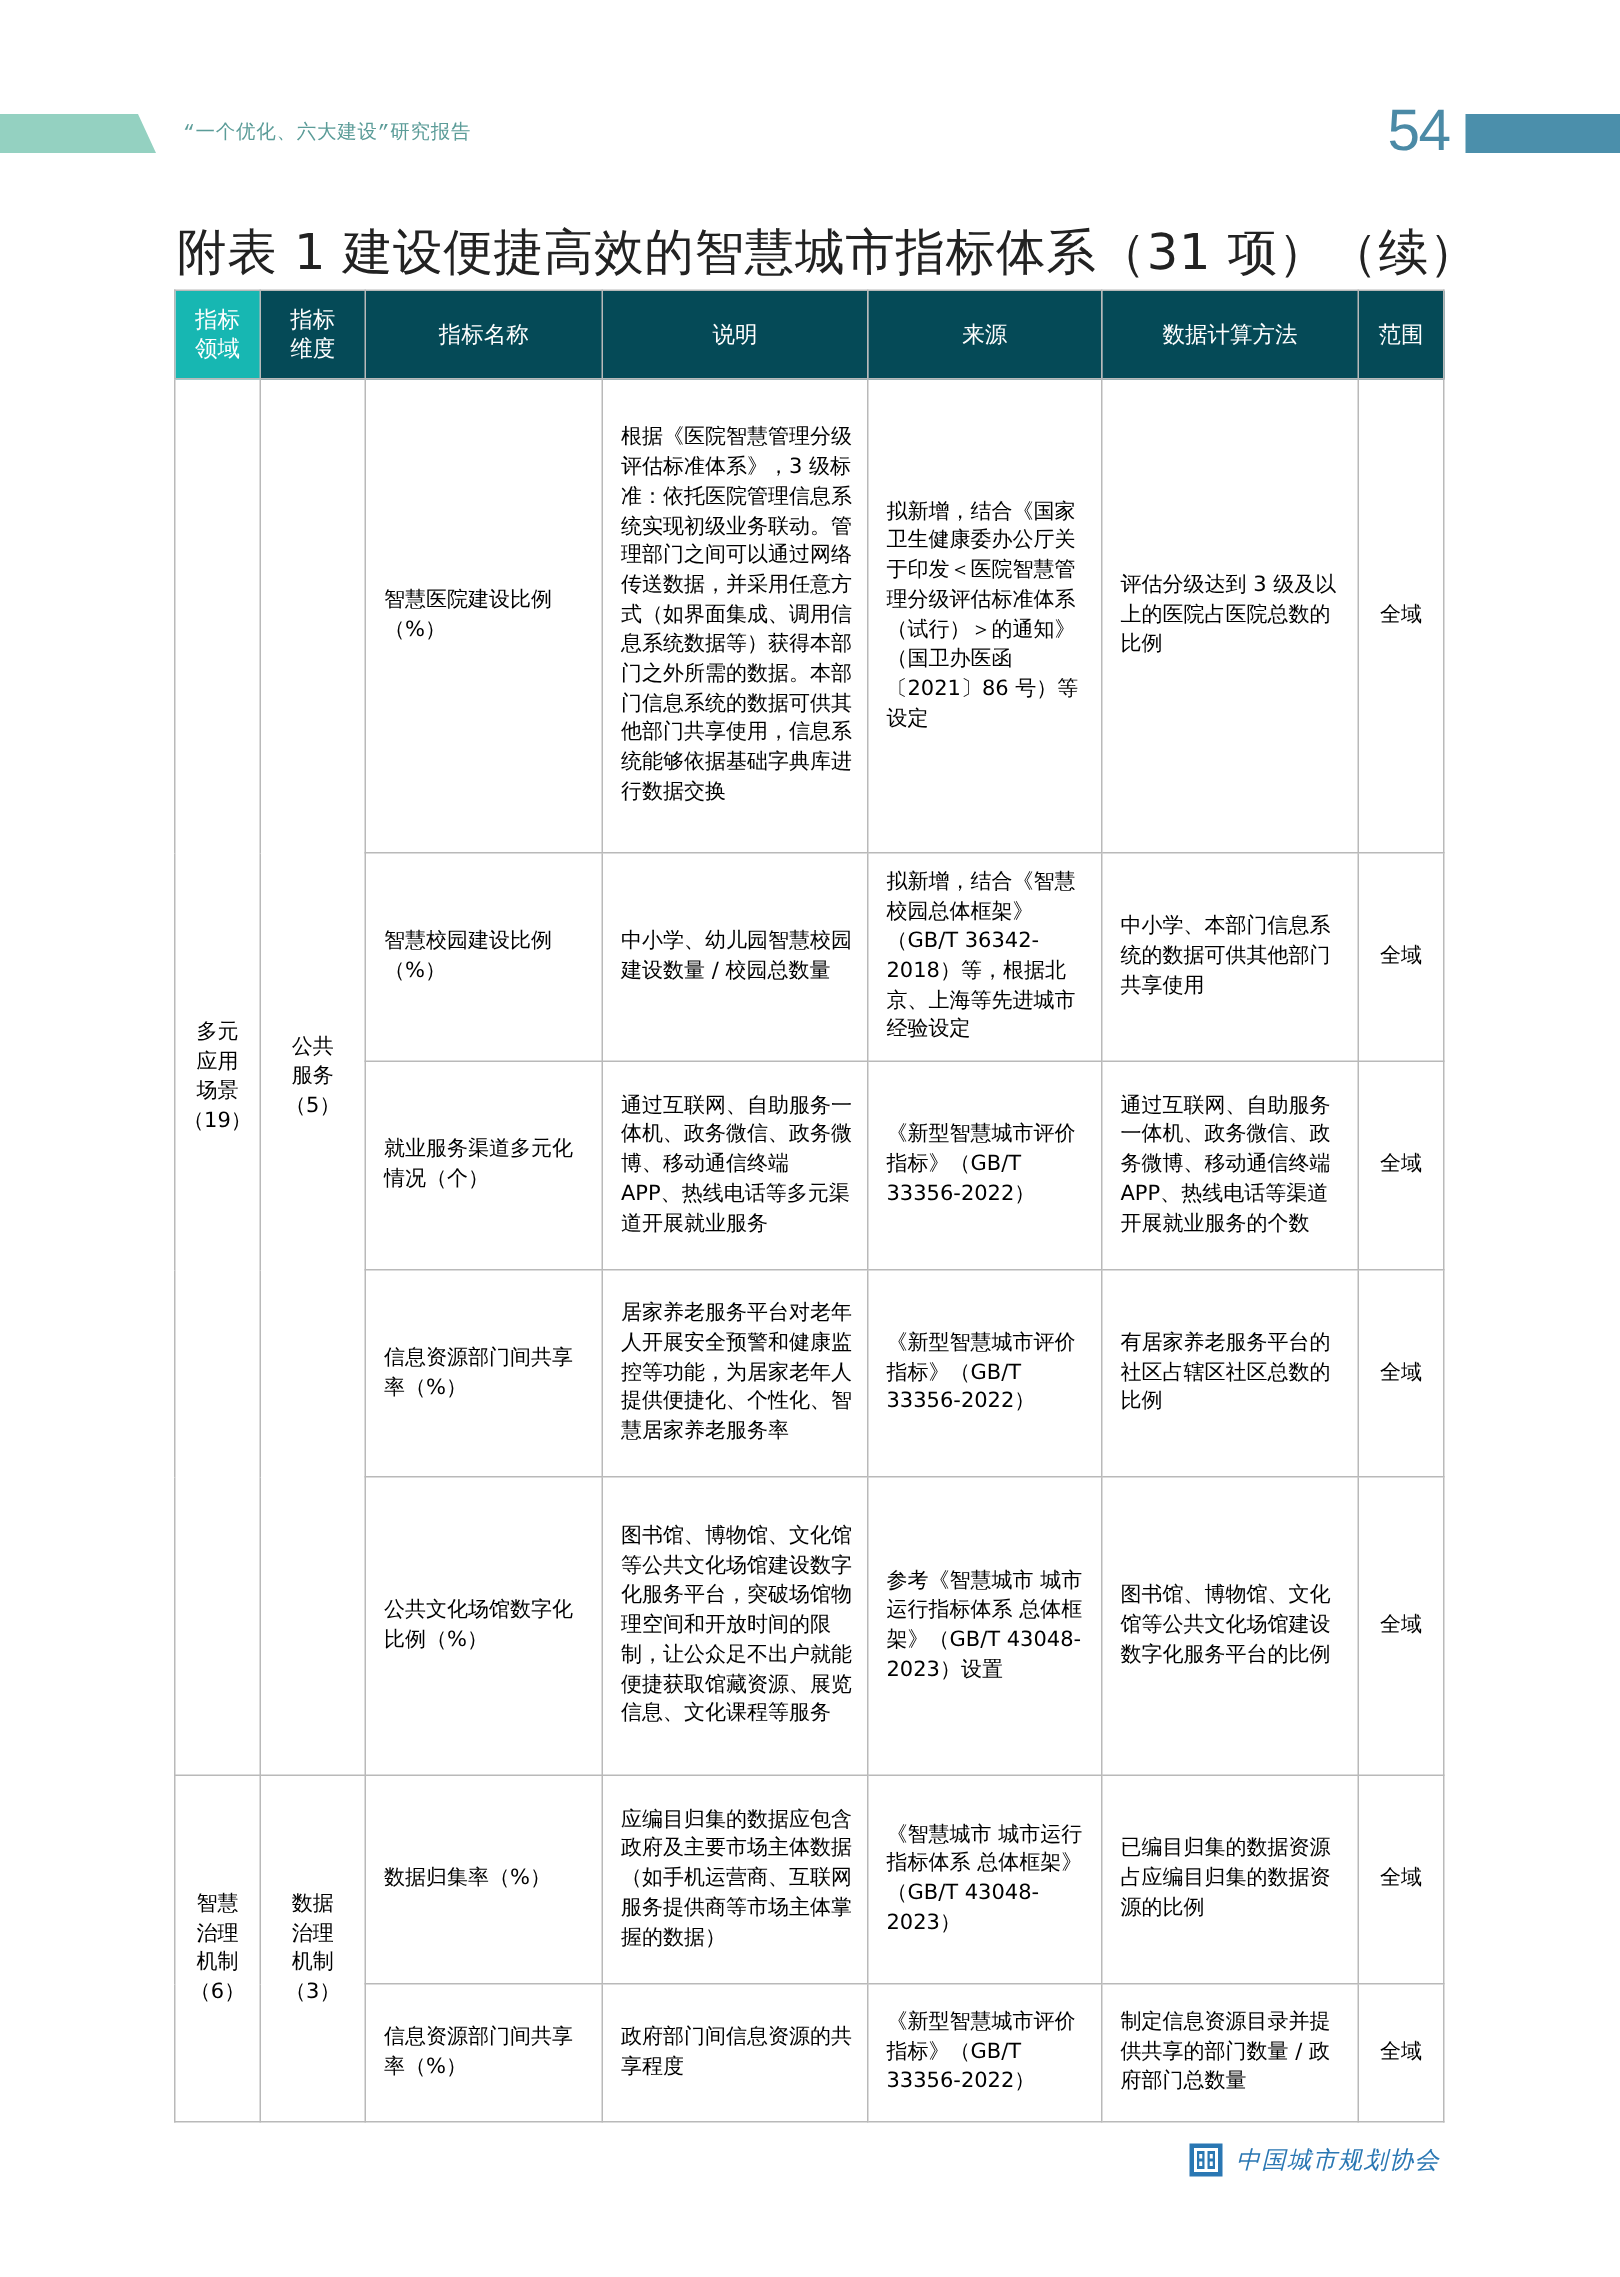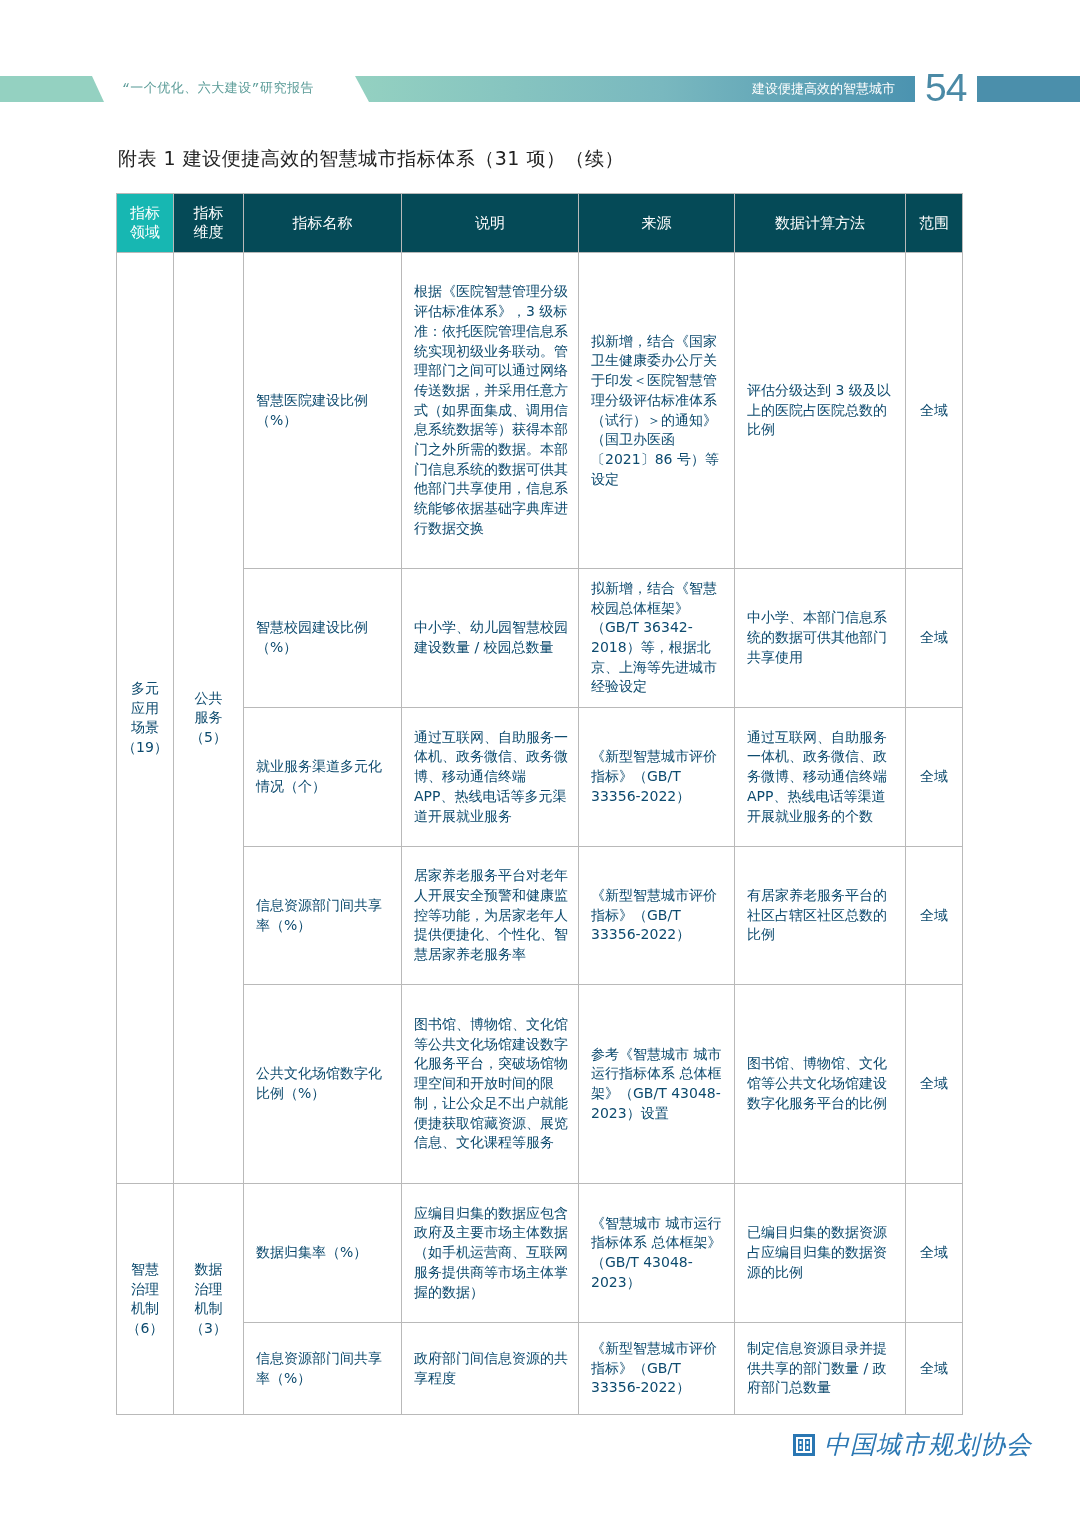--- a/index.html
+++ b/index.html
@@ -27,57 +27,54 @@
     position: absolute; right: 20px; top: 4px; font-size: 13px; color: #ffffff; white-space: nowrap;
   }
   .page-number {
     position: absolute; left: 925px; top: -6px; font-size: 39px; line-height: 36px;
     color: #4b8aa6; font-family: "Liberation Sans", sans-serif; letter-spacing: -1px;
   }
   .band-tail { position: absolute; left: 977px; top: 0; width: 103px; height: 26px; background: #4b8fab; }
 
   
   .doc-title {
-    position: absolute; left: 118px; top: 146px; font-size: 19px; color: #222;
+    position: absolute; left: 118px; top: 146px; font-size: 33px; color: #222;
     letter-spacing: 0.5px; white-space: nowrap;
   }
 
   
   table.indicator-table {
     position: absolute; left: 116px; top: 193px; width: 846px;
     border-collapse: collapse; table-layout: fixed; font-size: 14px; line-height: 19.7px;
   }
   .indicator-table th, .indicator-table td { border: 1.5px solid #b9b9b9; }
   .indicator-table th {
     background: #054a57; color: #ffffff; font-weight: normal; height: 56px;
     text-align: center; vertical-align: middle; font-size: 15px; line-height: 19px;
   }
   .indicator-table th.accent { background: #17b7b2; }
-  .indicator-table td { vertical-align: middle; padding: 0 10px 0 12px; color: #0c4a6e; }
+  .indicator-table td { vertical-align: middle; padding: 0 10px 0 12px; color: #000000; }
   .indicator-table td.center { text-align: center; padding: 10px 4px; }
   .indicator-table td.group { text-align: center; padding: 0 4px; line-height: 19.5px; }
   .indicator-table td.name { padding-left: 12px; }
 
   
   .footer-logo { position: absolute; left: 792px; top: 1428px; display: flex; align-items: center; }
   .logo-mark { width: 24px; height: 24px; }
   .org-name {
-    margin-left: 8px; font-size: 25px; color: #2a77b3; letter-spacing: 1px;
+    margin-left: 8px; font-size: 16px; color: #2a77b3; letter-spacing: 1px;
     font-family: "DejaVu Serif", serif; font-style: italic; white-space: nowrap;
   }
 </style>
 </head>
 <body>
 
 <div class="banner">
   <div class="band-left"></div>
   <div class="report-title">“一个优化、六大建设”研究报告</div>
-  <div class="band-right">
-    <span class="section-label">建设便捷高效的智慧城市</span>
-  </div>
   <div class="page-number">54</div>
   <div class="band-tail"></div>
 </div>
 
 <div class="doc-title">附表 1  建设便捷高效的智慧城市指标体系（31 项）（续）</div>
 
 <table class="indicator-table">
   <colgroup>
     <col style="width:57px">
       <col style="width:70px">

